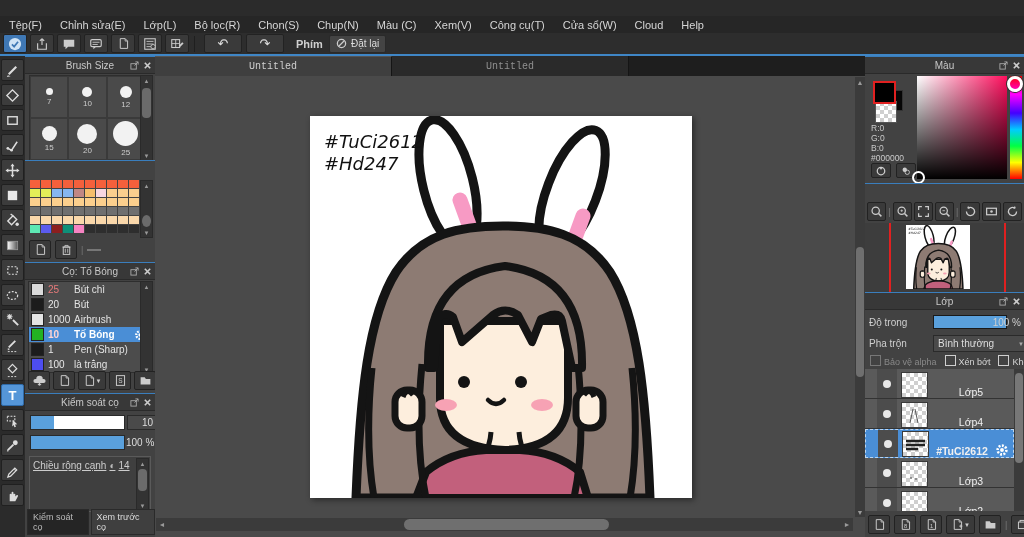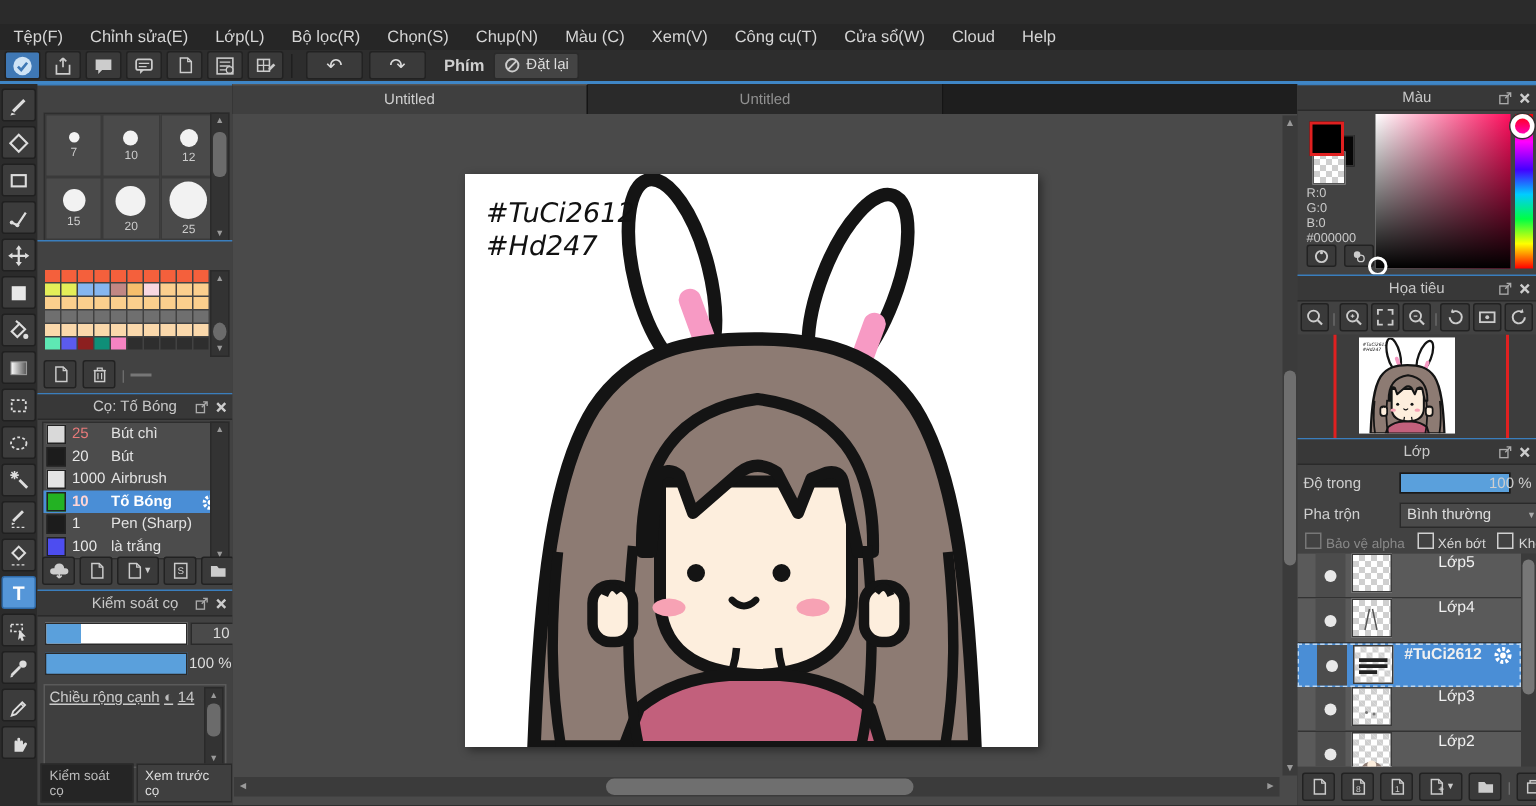--- a/index.html
+++ b/index.html
@@ -86,21 +86,21 @@
   .bc-list{position:absolute;left:4px;top:60px;width:120px;height:54px;background:#3f3f3f;
            border:1px solid #5a5a5a;font-size:10px;color:#ccc;text-decoration:underline;}
   .bc-row{display:flex;align-items:center;gap:3px;padding:3px 2px 0 3px;}
   .bc-tabs{position:absolute;left:2px;bottom:2px;display:flex;gap:2px;font-size:9px;}
   .bc-tab{padding:2px 5px;background:#3f3f3f;border:1px solid #2a2a2a;color:#ddd;}
   .bc-tab.on{background:#252525;color:#bbb;}
   
   .canvas-area{position:absolute;left:155px;top:56px;width:710px;height:481px;background:#4a4a4a;}
   .tabbar{position:absolute;left:0;top:0;right:0;height:20px;background:#1e1e1e;display:flex;}
   .ctab{width:236px;display:flex;align-items:center;justify-content:center;font-size:10px;color:#909090;
-        background:#2a2a2a;border-right:1px solid #151515;}
+        background:#2a2a2a;border-right:1px solid #151515;font-family:Liberation Mono, monospace;}
   .ctab.on{background:#3f3f3f;color:#cfcfcf;border-top:1px solid #555;}
   .cv{position:absolute;left:155px;top:60px;width:382px;height:382px;background:#fff;
       box-shadow:2px 2px 6px rgba(0,0,0,.45);}
   .hscroll{position:absolute;left:1px;right:12px;bottom:6px;height:13px;background:#3b3b3b;}
   .hthumb{position:absolute;left:248px;width:205px;top:1px;bottom:1px;background:#6f6f6f;border-radius:6px;}
   .harr{position:absolute;top:0;bottom:0;width:12px;display:flex;align-items:center;justify-content:center;
         color:#9a9a9a;font-size:7px;}
   .vscroll{position:absolute;right:0;top:21px;bottom:20px;width:10px;background:#3b3b3b;}
   .vthumb{position:absolute;top:170px;height:130px;left:1px;right:1px;background:#6f6f6f;border-radius:5px;}
   .varr{position:absolute;left:0;right:0;height:10px;display:flex;align-items:center;justify-content:center;
@@ -133,21 +133,21 @@
   .lay-slider{position:absolute;left:68px;top:22px;width:72px;height:12px;background:#222;border:1px solid #1a1a1a;}
   .lay-slider .fill{position:absolute;left:0;top:0;bottom:0;width:100%;background:#5aa0dc;}
   .dropdown{position:absolute;left:68px;top:42px;width:86px;height:15px;background:#4a4a4a;border:1px solid #2a2a2a;
             font-size:10px;color:#ddd;display:flex;align-items:center;padding:0 4px;justify-content:space-between;}
   .cbrow{position:absolute;left:5px;top:62px;right:2px;display:flex;gap:8px;font-size:9px;align-items:center;}
   .cb{width:9px;height:9px;border:1px solid #cfcfcf;display:inline-block;margin-right:3px;vertical-align:-1px;}
   .cb.dim{border-color:#777;}
   .cbl{white-space:nowrap;}
   .cbl.dim{color:#888;}
   .lay-list{position:absolute;left:0;top:76px;right:10px;bottom:26px;background:#4a4a4a;overflow:hidden;}
-  .layer{height:29px;border-bottom:1px solid #333;background:#5a5a5a;display:flex;align-items:flex-start;position:relative;padding-left:12px;}
+  .layer{height:29px;border-bottom:1px solid #333;background:#5a5a5a;display:flex;align-items:flex-end;position:relative;padding-left:12px;}
   .layer.sel{background:#4a8ed6;border:1px dashed #bcd7f2;box-sizing:border-box;}
   .l-eye{width:20px;height:100%;background:#4c4c4c;display:flex;align-items:center;justify-content:center;flex:none;}
   .l-dot{width:8px;height:8px;border-radius:50%;background:#e8e8e8;}
   .l-thumb{width:25px;height:24px;margin-left:4px;flex:none;position:relative;border:1px solid #3a3a3a;}
   .l-name{flex:1;text-align:center;font-size:10.5px;color:#f0f0f0;}
   .layer.sel .l-name{font-weight:bold;}
   .lay-sb{position:absolute;right:0;top:76px;bottom:26px;width:10px;background:#3b3b3b;}
   .lay-sb .t{position:absolute;left:1px;right:1px;top:4px;height:90px;background:#777;border-radius:4px;}
   .lay-foot{position:absolute;left:3px;bottom:3px;display:flex;gap:4px;align-items:center;}
 </style>
@@ -411,20 +411,31 @@
     <div class="tool">
         <svg class="ic" width="15" height="15" viewBox="0 0 16 16">
           <path d="M5 14V7a1 1 0 0 1 2 0V5a1 1 0 0 1 2 0v2a1 1 0 0 1 2 0v2l1.3-1.3a1 1 0 0 1 1.4 1.4L11 14Z" fill="#ddd"></path>
         </svg>
       </div>
   </div>
 
   <div class="lpanels">
 
     <div class="panel" style="top:0;height:104px;">
+      <div class="p-head">
+        <span class="p-title">Brush Size</span>
+        <span class="p-hbtns">
+            <svg class="ic" width="9" height="9">
+              <use href="#i-pop"></use>
+            </svg>
+            <svg class="ic" width="9" height="9">
+              <use href="#i-x"></use>
+            </svg>
+          </span>
+      </div>
       <div class="bs-grid">
         <div class="bs-cell">
             <span class="bs-dot d0" style="width: 7px; height: 7px;"></span>
             <span class="bs-num">7</span>
           </div>
         <div class="bs-cell">
             <span class="bs-dot d1" style="width: 10px; height: 10px;"></span>
             <span class="bs-num">10</span>
           </div>
         <div class="bs-cell">
@@ -716,31 +727,20 @@
             </svg>
           </span>
       </div>
       <div class="sbbox"></div>
       <div class="sbsel"></div>
       <div class="huebar"></div>
       <div class="huesel"></div>
     </div>
 
     <div class="panel" style="top:127px;height:109px;">
-      <div class="p-head">
-        <span class="p-title">Họa tiêu</span>
-        <span class="p-hbtns">
-            <svg class="ic" width="9" height="9">
-              <use href="#i-pop"></use>
-            </svg>
-            <svg class="ic" width="9" height="9">
-              <use href="#i-x"></use>
-            </svg>
-          </span>
-      </div>
       <div class="nav-tools">
         <span class="s-btn">
             <svg class="ic" width="13" height="13">
               <use href="#i-mag"></use>
             </svg>
           </span>
         <span class="pal-sep">|</span>
         <span class="s-btn">
             <svg class="ic" width="13" height="13" viewBox="0 0 16 16">
               <use href="#i-mag"></use>

